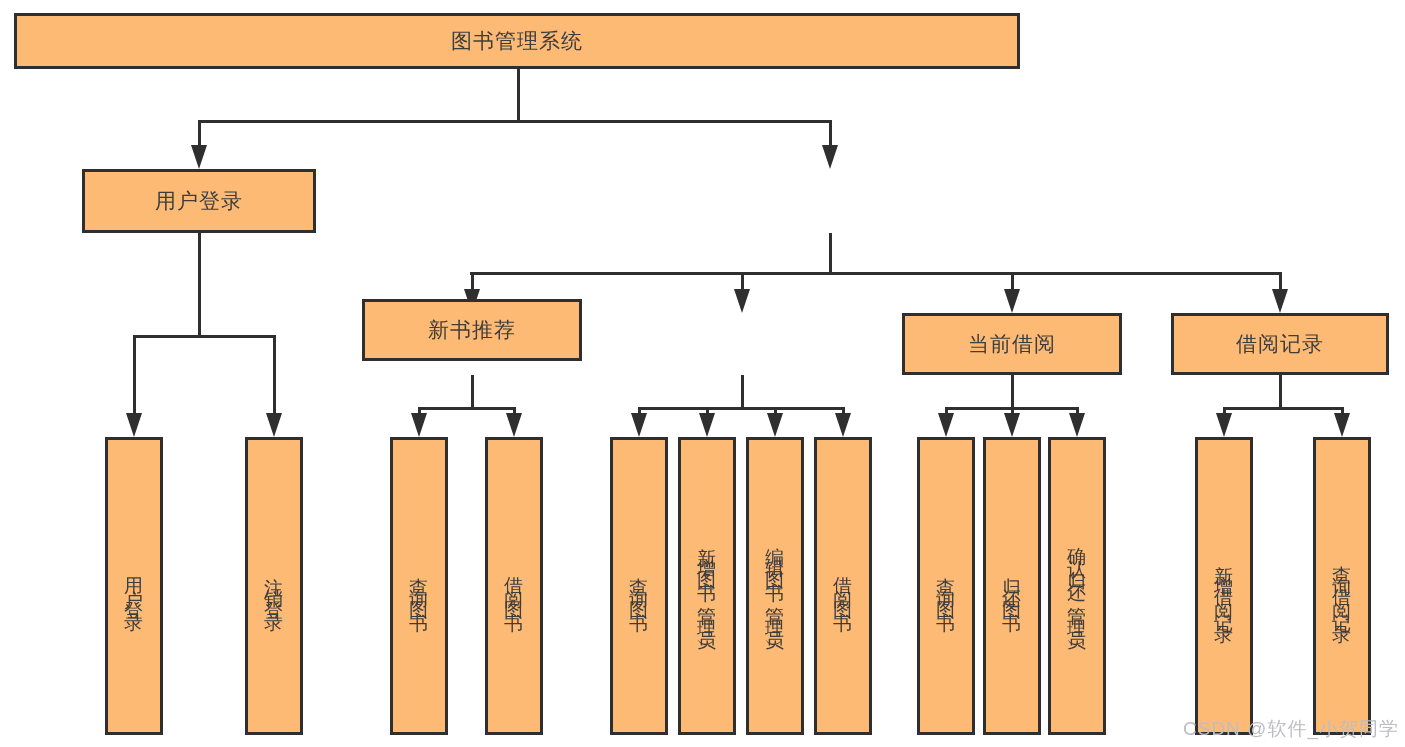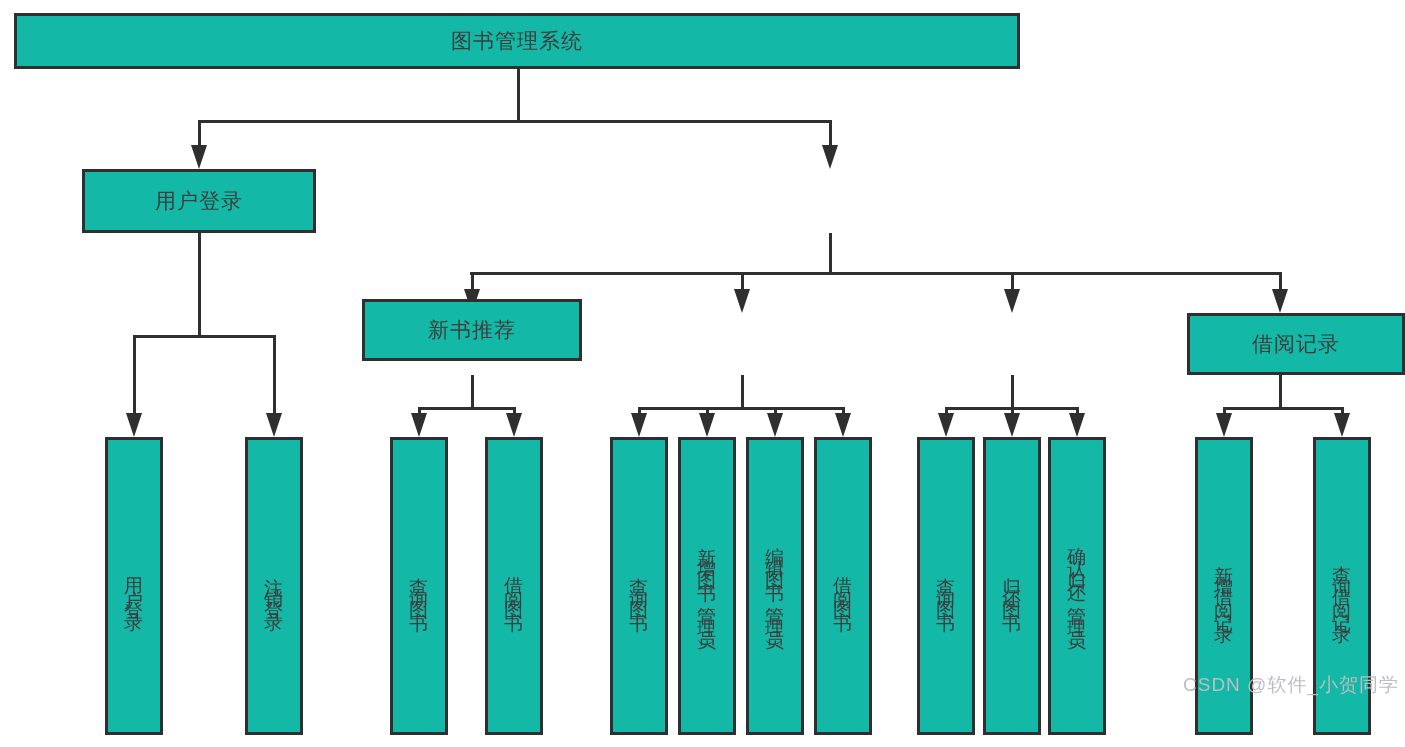--- a/index.html
+++ b/index.html
@@ -3,42 +3,42 @@
 <meta charset="utf-8">
 <style>
   html,body{margin:0;padding:0;background:#ffffff;}
   #canvas{
     position:relative;width:1405px;height:747px;background:#ffffff;
     font-family:"Liberation Sans","DejaVu Sans",sans-serif;
     overflow:hidden;
   }
   .box{
     position:absolute;box-sizing:border-box;
-    border:3px solid #2f2f2f;background:#14b8a6;
+    border:3px solid #2f2f2f;background:#fdba74;
     display:flex;align-items:center;justify-content:center;
     color:#3d3d3d;
   }
   .h-box{font-size:21px;letter-spacing:1px;}
   .v-box{
     font-size:19px;
     writing-mode:vertical-rl;
     text-orientation:mixed;
     letter-spacing:12px;
     line-height:1;
   }
   .vline{position:absolute;width:3px;background:#2f2f2f;}
   .hline{position:absolute;height:3px;background:#2f2f2f;}
   .arrow{
     position:absolute;width:0;height:0;
     border-left:8px solid transparent;
     border-right:8px solid transparent;
     border-top:24px solid #2f2f2f;
   }
   #watermark{
-    position:absolute;left:1183px;top:672px;
+    position:absolute;left:1183px;top:716px;
     font-size:19px;color:#bdbdc2;white-space:nowrap;z-index:5;
     letter-spacing:1px;
   }
 </style>
 </head>
 <body>
 
 <div id="canvas">
 
   <div class="box h-box" style="left:14px;top:13px;width:1006px;height:56px;">
@@ -70,21 +70,24 @@
   <div class="vline" style="left:741px;top:272px;height:20px;"></div>
   <div class="arrow" style="left:734px;top:289px;"></div>
   <div class="vline" style="left:1011px;top:272px;height:20px;"></div>
   <div class="arrow" style="left:1004px;top:289px;"></div>
   <div class="vline" style="left:1279px;top:272px;height:20px;"></div>
   <div class="arrow" style="left:1272px;top:289px;"></div>
 
   <div class="box h-box" style="left:362px;top:299px;width:220px;height:62px;">
     <span>新书推荐</span>
   </div>
-  <div class="box h-box" style="left:1171px;top:313px;width:218px;height:62px;margin-left:16px;">
+  <div class="box h-box" style="left:902px;top:313px;width:220px;height:62px;">
+    <span>当前借阅</span>
+  </div>
+  <div class="box h-box" style="left:1171px;top:313px;width:218px;height:62px;">
     <span>借阅记录</span>
   </div>
 
   <div class="vline" style="left:471px;top:375px;height:32px;"></div>
   <div class="hline" style="left:418px;top:407px;width:97px;"></div>
   <div class="vline" style="left:418px;top:407px;height:10px;"></div>
   <div class="arrow" style="left:411px;top:413px;"></div>
   <div class="vline" style="left:513px;top:407px;height:10px;"></div>
   <div class="arrow" style="left:506px;top:413px;"></div>
 

